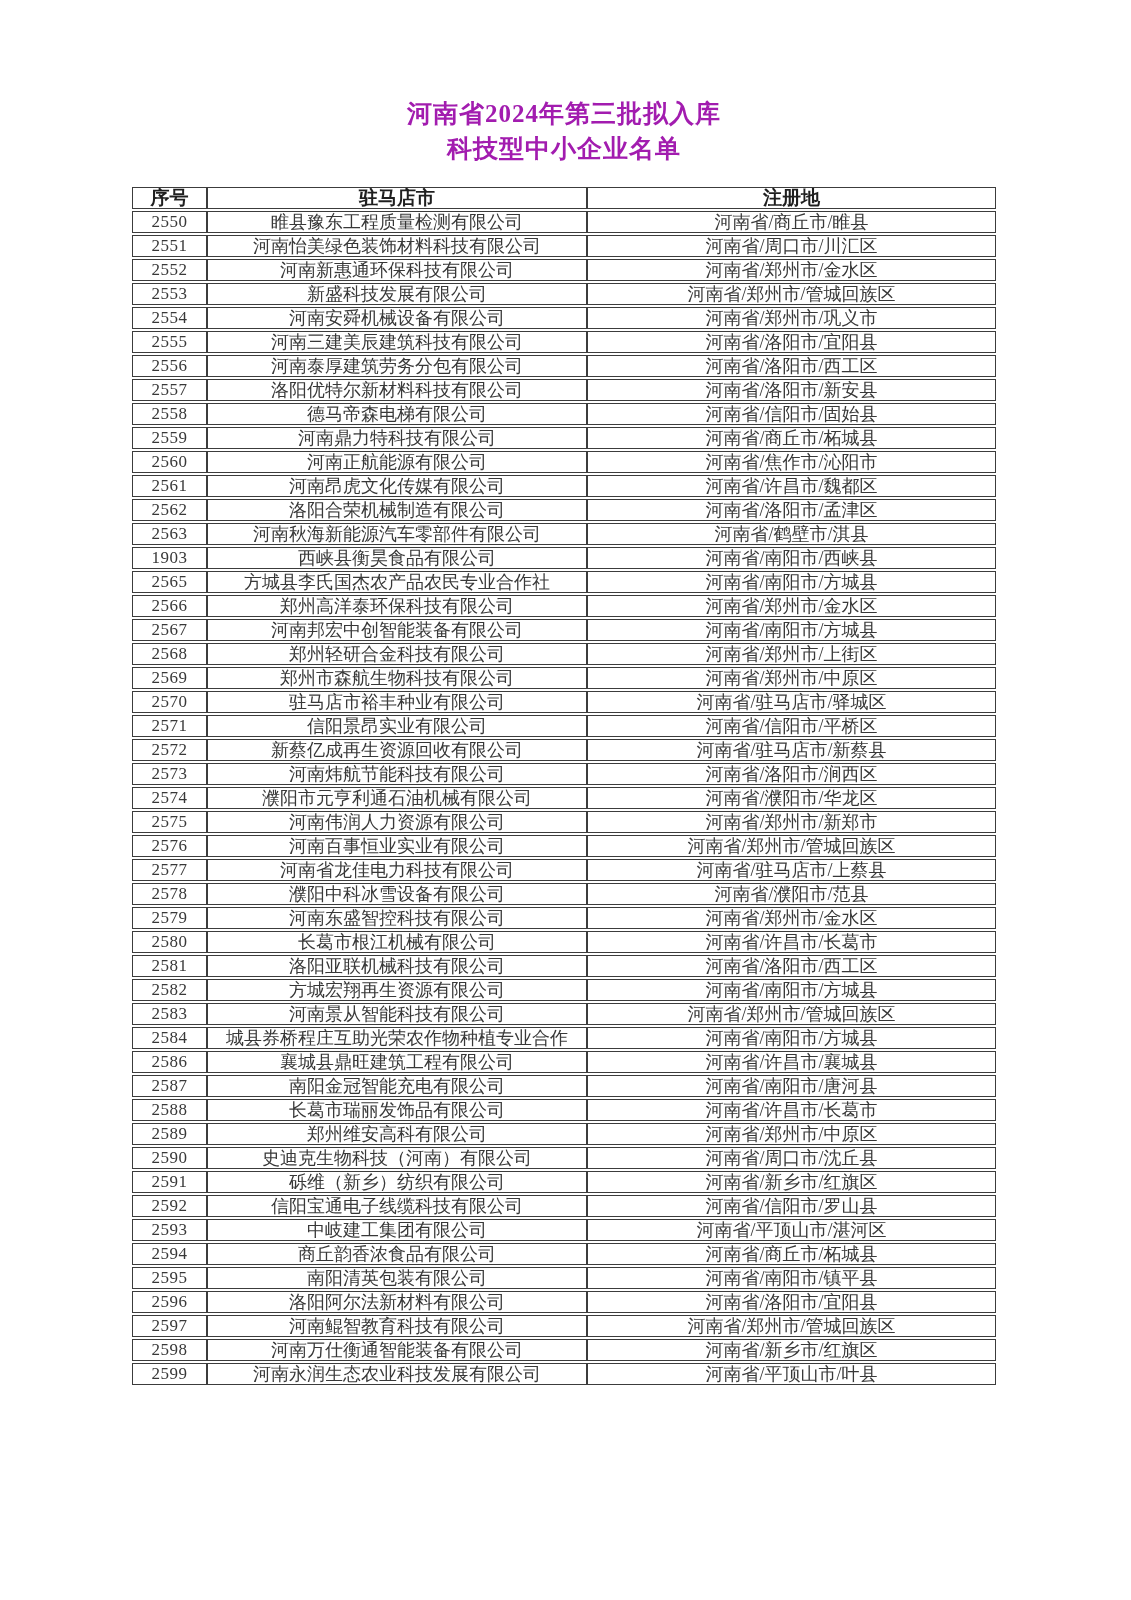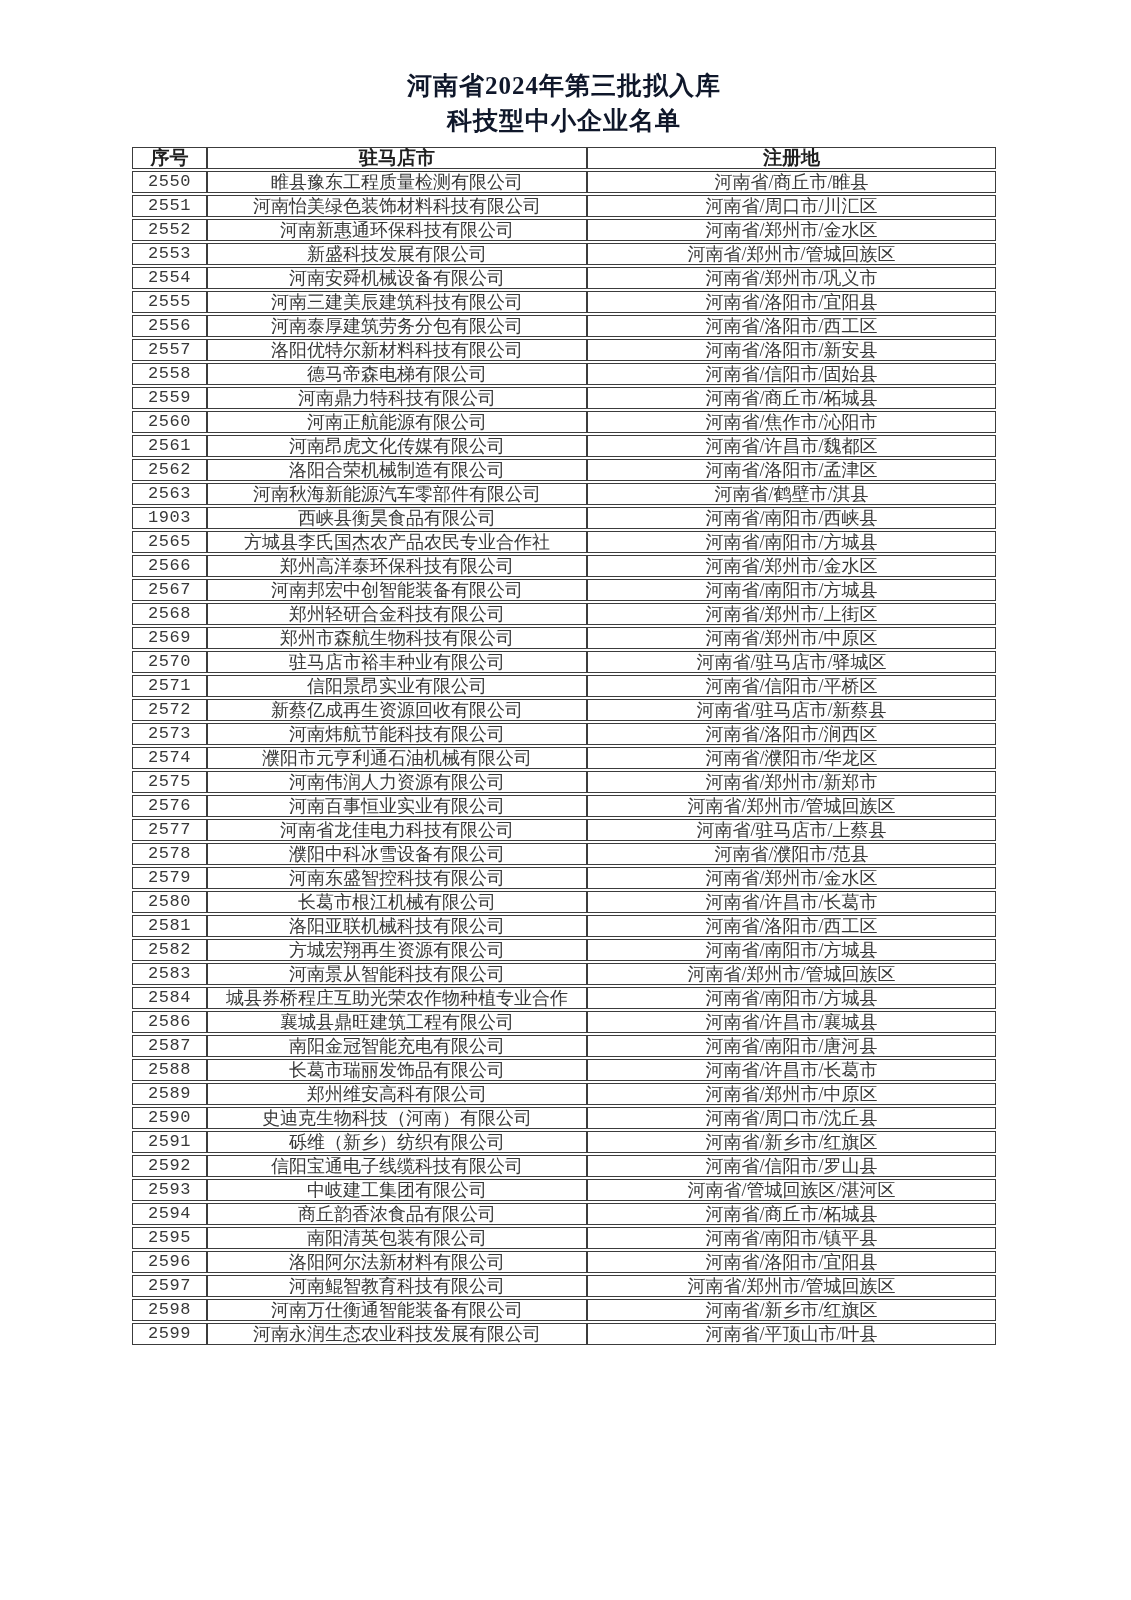--- a/index.html
+++ b/index.html
@@ -15,30 +15,30 @@
     color: #383838;
     overflow: hidden;
   }
   .doc {
     position: absolute;
     left: 132px;
     top: 0;
     width: 864px;
   }
   .title-block {
-    margin-top: 68px;
+    margin-top: 96px;
     text-align: center;
-    color: #0f172a;
+    color: #a21caf;
     font-weight: bold;
     font-size: 25px;
     line-height: 35px;
     letter-spacing: 1px;
   }
   table.list {
-    margin-top: 7px;
+    margin-top: 19px;
     width: 864px;
     table-layout: fixed;
     border-collapse: separate;
     border-spacing: 0 2px;
   }
   col.c-idx  { width: 75px;  }
   col.c-name { width: 380px; }
   col.c-loc  { width: 409px; }
   th, td {
     border: 1px solid #3c3c3c;
@@ -52,21 +52,20 @@
     overflow: hidden;
   }
   th {
     font-weight: bold;
     font-size: 19px;
     color: #1f1f1f;
   }
   td.idx {
     font-size: 17px;
     letter-spacing: 0.5px;
-    font-family: Liberation Mono, monospace;
   }
 </style>
 </head>
 <body>
 
 <div class="doc">
   <div class="title-block">
     <div>河南省2024年第三批拟入库</div>
     <div>科技型中小企业名单</div>
   </div>
@@ -334,21 +333,21 @@
 
   <tr>
     <td class="idx">2592</td>
     <td>信阳宝通电子线缆科技有限公司</td>
     <td>河南省/信阳市/罗山县</td>
   </tr>
 
   <tr>
     <td class="idx">2593</td>
     <td>中岐建工集团有限公司</td>
-    <td>河南省/管城回族区/湛河区</td>
+    <td>河南省/平顶山市/湛河区</td>
   </tr>
 
   <tr>
     <td class="idx">2594</td>
     <td>商丘韵香浓食品有限公司</td>
     <td>河南省/商丘市/柘城县</td>
   </tr>
 
   <tr>
     <td class="idx">2595</td>

